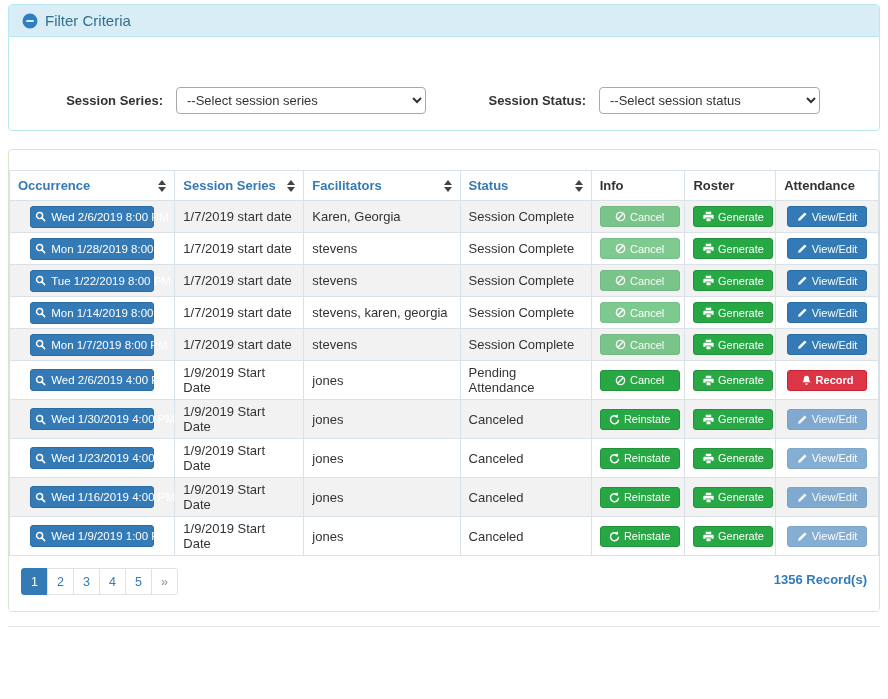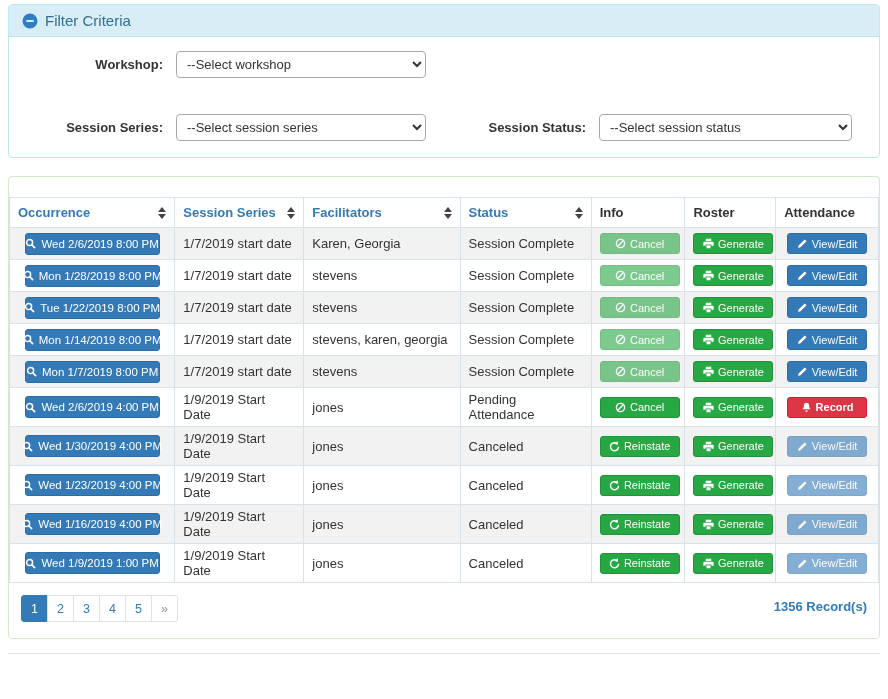--- a/index.html
+++ b/index.html
@@ -30,21 +30,21 @@
   .panel-filter .bd{padding:14px 14px 16px 14px;}
   .fRow{display:flex;align-items:center;margin-bottom:10px;}
   .fRow:last-child{margin-bottom:0;margin-top:36px;}
   .fLabel{width:140px;text-align:right;font-weight:bold;margin-right:13px;font-size:13px;}
   .fLabel2{width:150px;text-align:right;font-weight:bold;margin-left:10px;margin-right:13px;font-size:13px;}
   select{
     font-family:inherit;font-size:13px;color:#333;background:#fff;
     border:1px solid #a9a9a9;border-radius:4px;height:27px;padding:2px 6px;
   }
   .fSelect{width:250px;}
-  .fSelect3{width:253px;}
+  .fSelect3{width:221px;}
 
   
   .panel-table{border:1px solid var(--table-border);border-radius:4px;overflow:hidden;background:#fff;}
   .band{
     background:var(--band-bg);padding:9px 12px;display:flex;justify-content:flex-end;align-items:center;gap:7px;
   }
   .band .ipp-label{font-weight:bold;font-size:13px;}
   .ipp-select{width:58px;height:26px;}
   table.grid{width:100%;border-collapse:collapse;table-layout:fixed;background:#86efac;margin-top:20px;}
   table.grid th,table.grid td{border:1px solid #d9e2e8;padding:4px 8px;font-size:13px;vertical-align:middle;}
@@ -57,22 +57,22 @@
   .sort i{display:block;width:0;height:0;border-left:4px solid transparent;border-right:4px solid transparent;}
   .sort i.up{border-bottom:5px solid #444;}
   .sort i.dn{border-top:5px solid #444;}
   tbody tr:nth-child(odd){background:var(--row-alt);}
   tbody tr:nth-child(even){background:#fff;}
   col.c-occ{width:164px;} col.c-ser{width:128px;} col.c-fac{width:155px;}
   col.c-sta{width:130px;} col.c-inf{width:93px;} col.c-ros{width:90px;} col.c-att{width:102px;}
 
   button{font-family:inherit;cursor:pointer;}
   .btn-occ{
-    display:flex;align-items:center;justify-content:center;gap:5px;
-    width:135px;height:22px;margin:0 auto;
+    display:flex;align-items:center;justify-content:space-between;gap:5px;
+    width:124px;height:22px;margin:0 auto;
     background:var(--primary);border:1px solid var(--primary-border);border-radius:3px;
     color:#fff;font-size:11.5px;white-space:nowrap;padding:0 4px;
   }
   .abtn{
     display:flex;align-items:center;justify-content:center;gap:4px;
     width:80px;height:21px;margin:0 auto;border-radius:3px;color:#fff;font-size:11px;
     border:1px solid transparent;white-space:nowrap;padding:0 2px;
   }
   .v-success{background:var(--success);border-color:var(--success-border);}
   .v-primary{background:var(--primary);border-color:var(--primary-border);}
@@ -108,26 +108,20 @@
     <div class="hd">
       <span class="collapse-ico">
         <svg width="16" height="16" viewBox="0 0 16 16">
             <circle cx="8" cy="8" r="7.5" fill="currentColor"></circle>
             <rect x="4" y="6.9" width="8" height="2.2" rx="1" fill="#d9edf7"></rect>
           </svg>
       </span>
       <span>Filter Criteria</span>
     </div>
     <div class="bd">
-      <div class="fRow">
-        <label class="fLabel">Workshop:</label>
-        <select class="fSelect">
-          <option>--Select workshop</option>
-        </select>
-      </div>
       <div class="fRow">
         <label class="fLabel">Session Series:</label>
         <select class="fSelect">
           <option>--Select session series</option>
         </select>
         <label class="fLabel2">Session Status:</label>
         <select class="fSelect3">
           <option>--Select session status</option>
         </select>
       </div>

